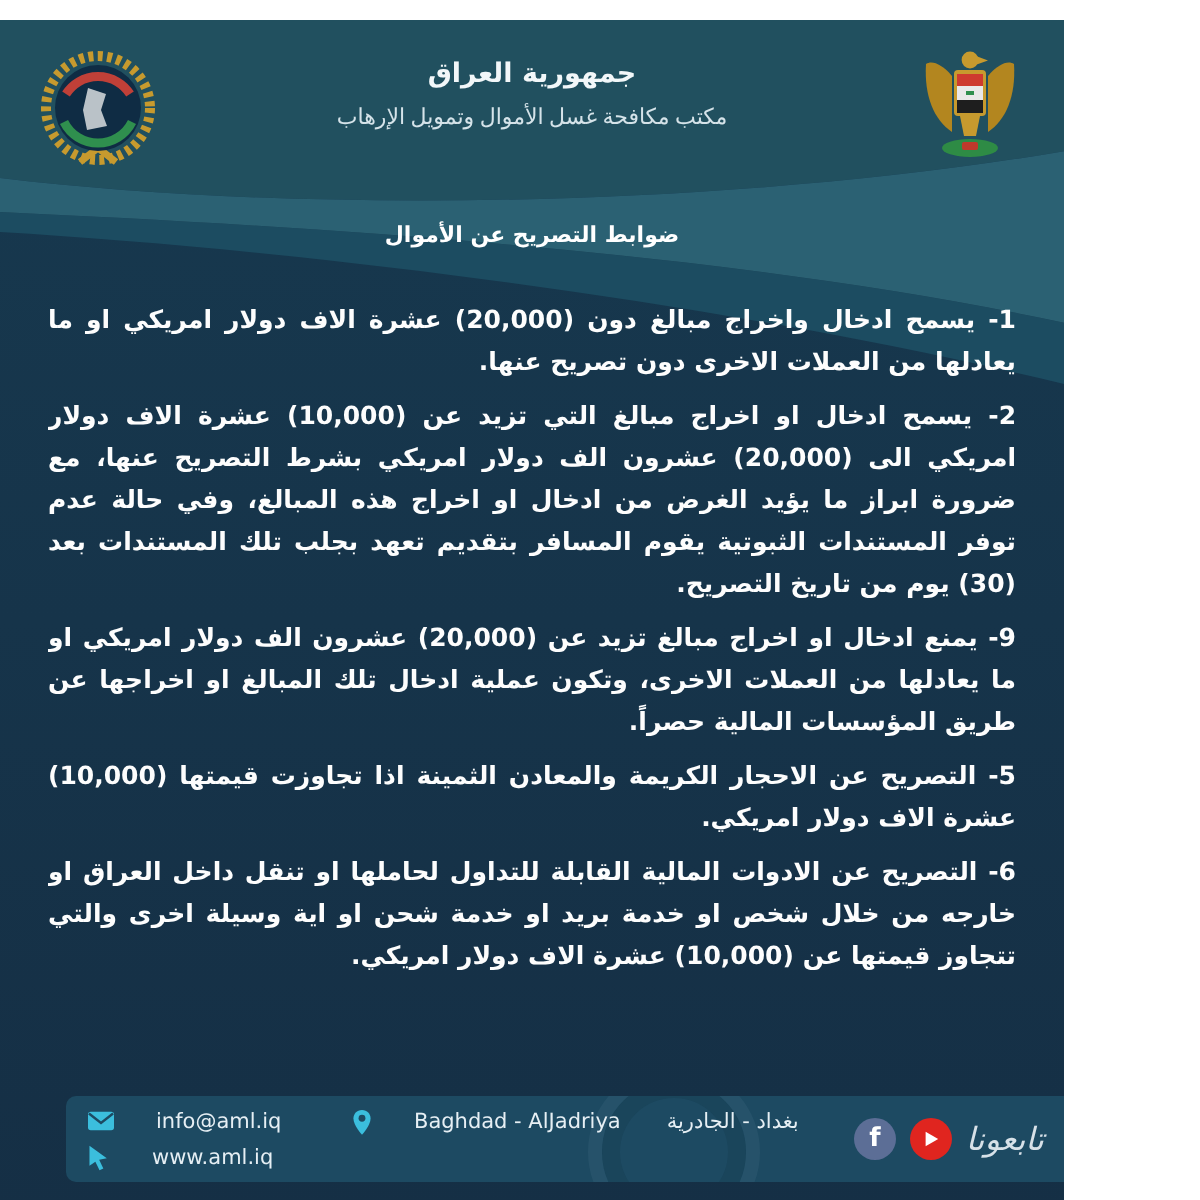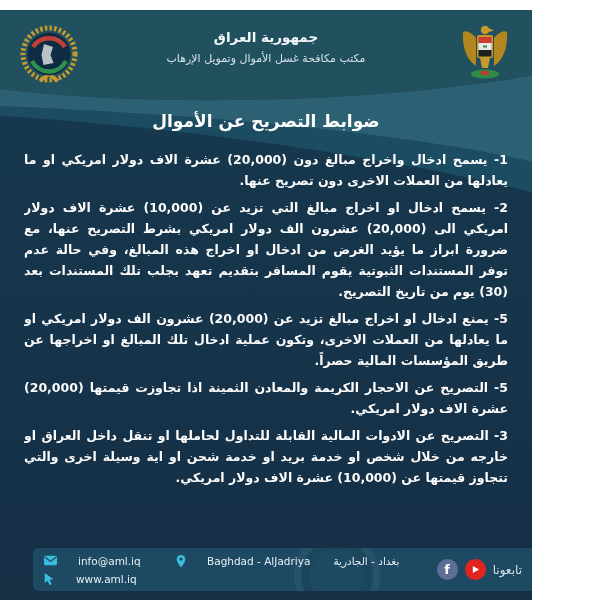--- a/index.html
+++ b/index.html
@@ -3,27 +3,27 @@
 <meta charset="utf-8">
 <style>
   html,body{margin:0;padding:0;}
   body{font-family:"DejaVu Sans",sans-serif;}
   .poster{position:relative;width:532px;height:600px;overflow:hidden;
     background:linear-gradient(180deg,#17394F 0%,#152F45 100%);margin-top:10px;}
   .bg-waves{position:absolute;top:0;left:0;pointer-events:none;}
   
   .hdr-text{position:absolute;top:19px;left:0;right:0;text-align:center;color:#F2F7F9;}
   .hdr-country{font-size:13.5px;font-weight:bold;letter-spacing:.2px;}
-  .hdr-office{font-size:11px;color:#D5E3E9;margin-top:7px;}
+  .hdr-office{font-size:11px;color:#D5E3E9;margin-top:7px;font-family:Liberation Serif, serif;}
   .logo{position:absolute;}
   .logo-left{left:16px;top:13px;width:66px;height:66px;}
   .logo-right{right:16px;top:10px;width:62px;height:66px;}
   
   .title{position:absolute;top:101px;left:0;right:0;margin:0;text-align:center;
-    font-size:17px;font-weight:bold;color:#FFFFFF;}
+    font-size:11px;font-weight:bold;color:#FFFFFF;}
   
   .rules{position:absolute;top:139px;left:24px;right:24px;bottom:64px;
     direction:rtl;text-align:justify;color:#FDFDFD;font-size:12.5px;
     font-weight:bold;line-height:21px;overflow:hidden;}
   .rules p{margin:0 0 6px 0;}
   
   .footer-bar{position:absolute;left:33px;right:0;top:538px;height:43px;
     background:#1D4A62;border-radius:5px 0 0 5px;overflow:hidden;}
   .wm{position:absolute;left:261px;top:-15px;width:72px;height:72px;border-radius:50%;
     border:7px solid rgba(190,225,240,0.06);box-shadow:inset 0 0 0 9px rgba(10,30,45,0.12);}
@@ -31,21 +31,21 @@
     grid-template-columns:118px auto;grid-auto-rows:17.5px;column-gap:14px;row-gap:1px;
     align-items:center;font-size:10.5px;color:#E6EFF4;}
   .c-item{display:flex;align-items:center;gap:20px;white-space:nowrap;}
   .c-item svg{flex:0 0 auto;}
   .loc-ar{margin-left:3px;}
   .social{position:absolute;right:10px;top:0;height:100%;display:flex;align-items:center;gap:7px;}
   .fb{width:21px;height:21px;border-radius:50%;background:#5C6E96;color:#fff;
     display:flex;align-items:center;justify-content:center;font-size:13px;font-weight:bold;}
   .yt{width:21px;height:21px;border-radius:50%;background:#E0251F;
     display:flex;align-items:center;justify-content:center;}
-  .follow{font-size:12px;color:#D7E1E8;}
+  .follow{font-size:16px;color:#D7E1E8;font-style:italic;}
 </style>
 </head>
 <body>
 
 <div class="poster">
 
   <svg class="bg-waves" width="600" height="200" viewBox="0 0 600 200" aria-hidden="true">
     <path d="M0,0 H600 V52 C430,92 175,100 0,79 Z" fill="#21505F"></path>
     <path d="M0,96 C170,104 420,118 600,168 V200 C420,148 170,116 0,106 Z" fill="#1C4C61"></path>
     <path d="M0,79 C175,100 430,92 600,52 V168 C420,118 170,104 0,96 Z" fill="#2B6173"></path>
@@ -82,23 +82,23 @@
   <div class="hdr-text">
     <div class="hdr-country">جمهورية العراق</div>
     <div class="hdr-office">مكتب مكافحة غسل الأموال وتمويل الإرهاب</div>
   </div>
 
   <h1 class="title">ضوابط التصريح عن الأموال</h1>
 
   <main class="rules">
     <p>1- يسمح ادخال واخراج مبالغ دون (20,000) عشرة الاف دولار امريكي او ما يعادلها من العملات الاخرى دون تصريح عنها.</p>
     <p>2- يسمح ادخال او اخراج مبالغ التي تزيد عن (10,000) عشرة الاف دولار امريكي الى (20,000) عشرون الف دولار امريكي بشرط التصريح عنها، مع ضرورة ابراز ما يؤيد الغرض من ادخال او اخراج هذه المبالغ، وفي حالة عدم توفر المستندات الثبوتية يقوم المسافر بتقديم تعهد بجلب تلك المستندات بعد (30) يوم من تاريخ التصريح.</p>
-    <p>5- يمنع ادخال او اخراج مبالغ تزيد عن (20,000) عشرون الف دولار امريكي او ما يعادلها من العملات الاخرى، وتكون عملية ادخال تلك المبالغ او اخراجها عن طريق المؤسسات المالية حصراً.</p>
-    <p>5- التصريح عن الاحجار الكريمة والمعادن الثمينة اذا تجاوزت قيمتها (20,000) عشرة الاف دولار امريكي.</p>
-    <p>3- التصريح عن الادوات المالية القابلة للتداول لحاملها او تنقل داخل العراق او خارجه من خلال شخص او خدمة بريد او خدمة شحن او اية وسيلة اخرى والتي تتجاوز قيمتها عن (10,000) عشرة الاف دولار امريكي.</p>
+    <p>9- يمنع ادخال او اخراج مبالغ تزيد عن (20,000) عشرون الف دولار امريكي او ما يعادلها من العملات الاخرى، وتكون عملية ادخال تلك المبالغ او اخراجها عن طريق المؤسسات المالية حصراً.</p>
+    <p>5- التصريح عن الاحجار الكريمة والمعادن الثمينة اذا تجاوزت قيمتها (10,000) عشرة الاف دولار امريكي.</p>
+    <p>6- التصريح عن الادوات المالية القابلة للتداول لحاملها او تنقل داخل العراق او خارجه من خلال شخص او خدمة بريد او خدمة شحن او اية وسيلة اخرى والتي تتجاوز قيمتها عن (10,000) عشرة الاف دولار امريكي.</p>
   </main>
 
   <div class="footer-bar">
     <div class="wm"></div>
 
     <div class="contact">
       <div class="c-item">
         <svg width="15" height="13" viewBox="0 0 16 14">
           <rect x="1" y="2" width="14" height="10" rx="1.5" fill="#3BBEDD"></rect>
           <path d="M1.5,3 L8,8 L14.5,3" stroke="#1D4A62" stroke-width="1.3" fill="none"></path>

